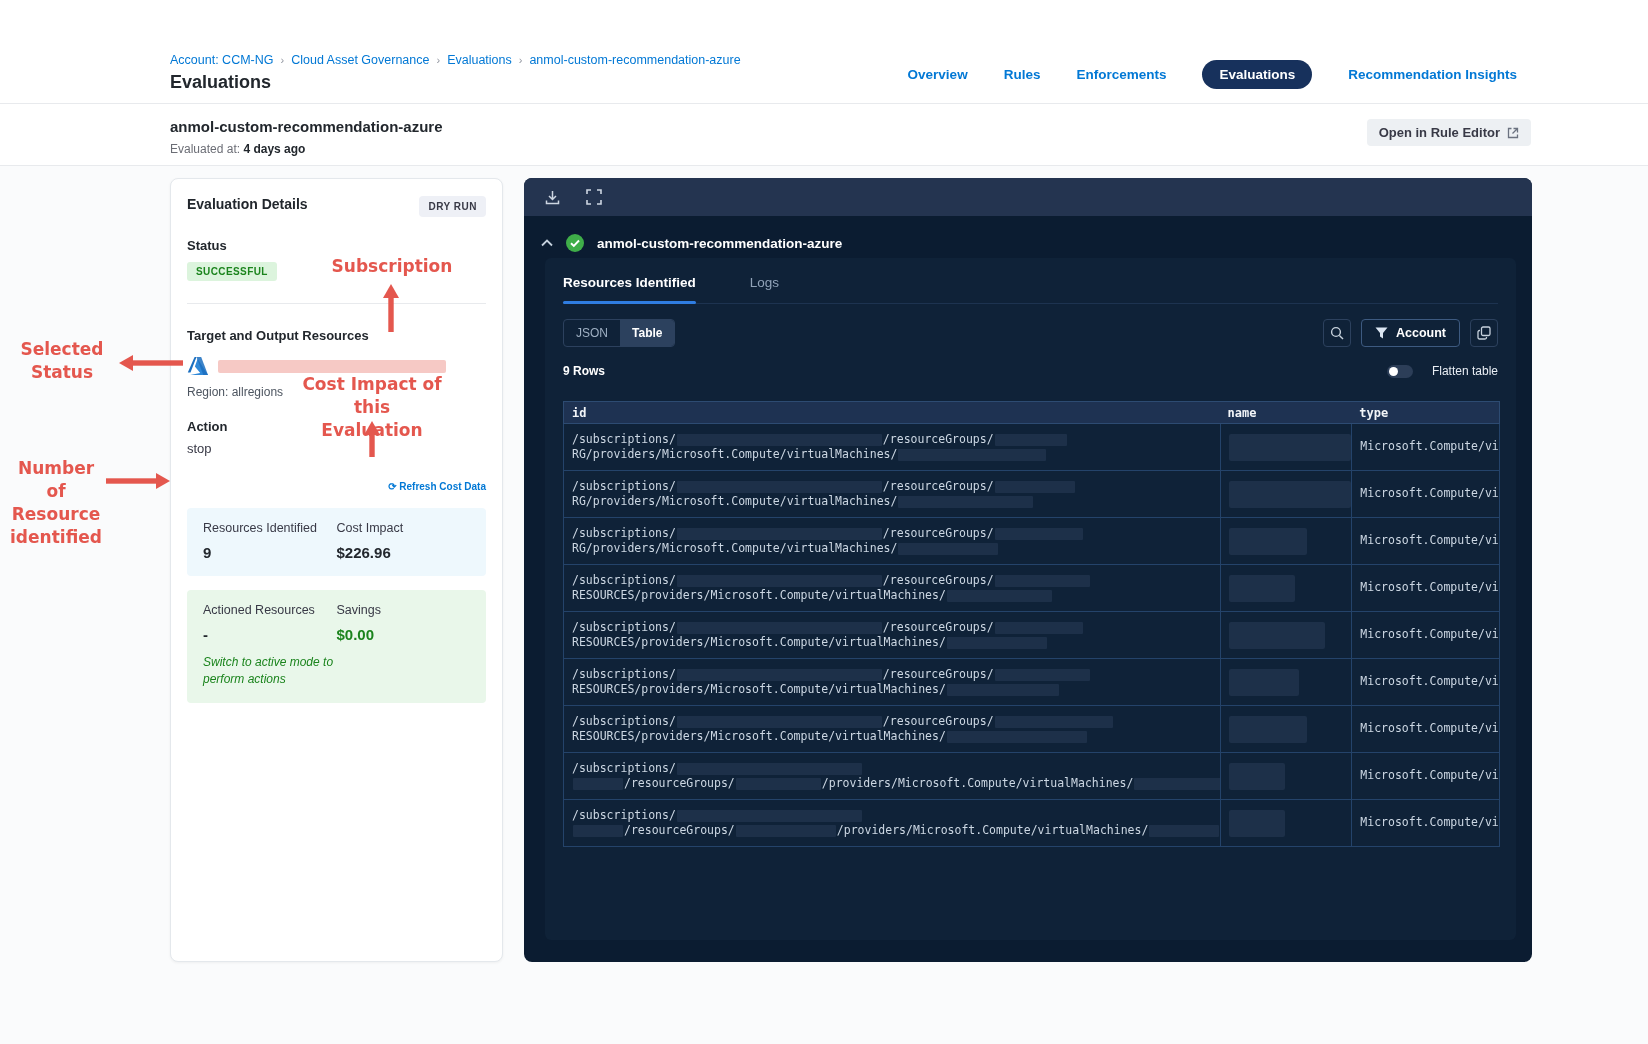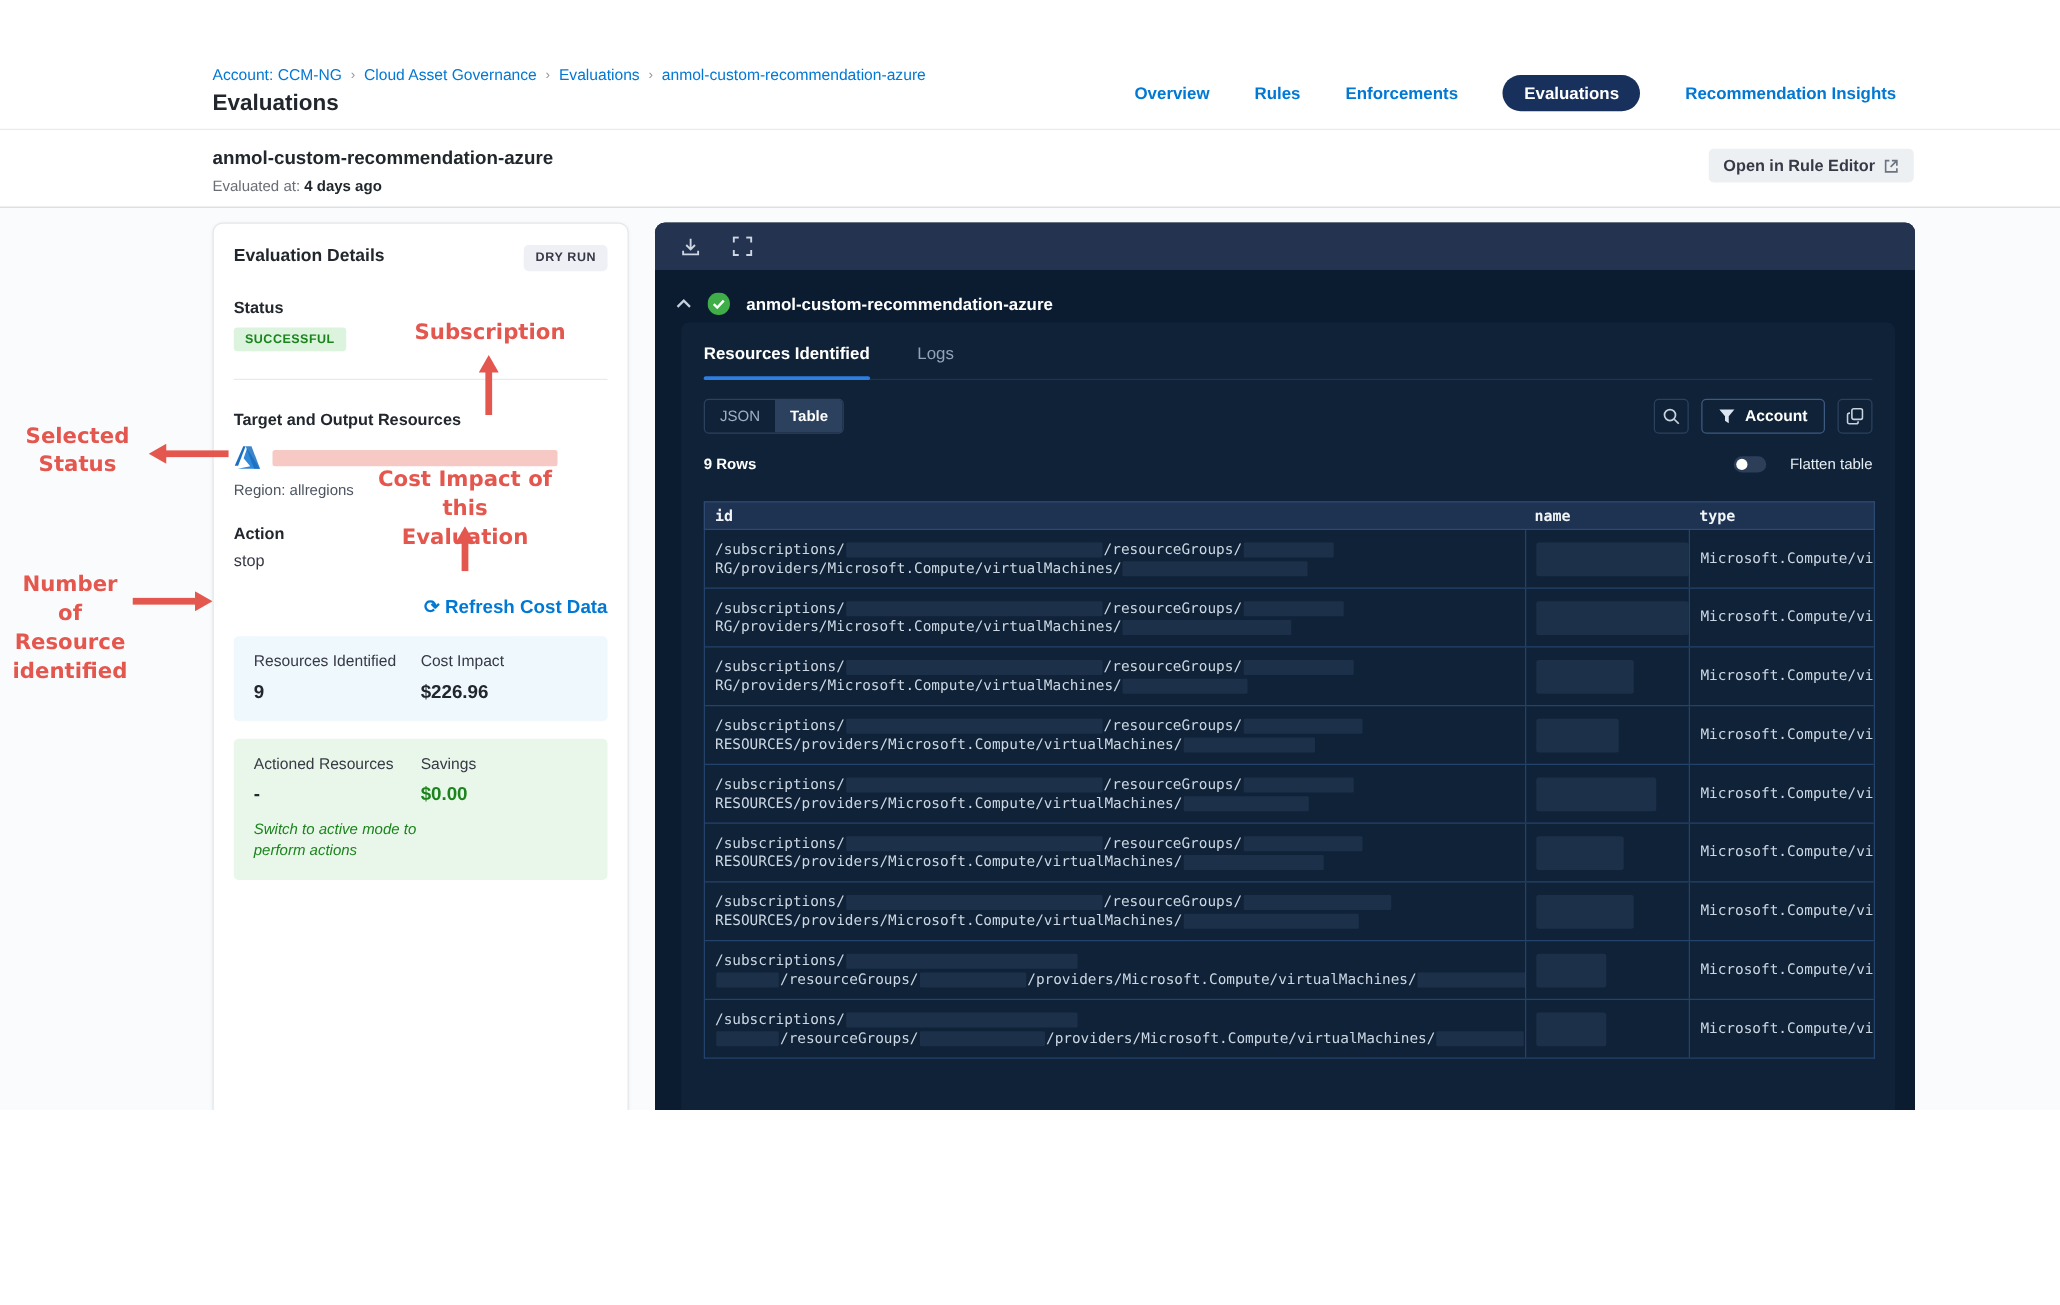--- a/index.html
+++ b/index.html
@@ -1,17 +1,17 @@
 <!DOCTYPE html>
 <html><head>
 <meta charset="utf-8">
 <style>
   * { margin:0; padding:0; box-sizing:border-box; }
   body { background:#ffffff; font-family:"Liberation Sans", sans-serif; }
-  .canvas { position:relative; width:1648px; height:888px; background:#4c1d95; overflow:hidden; }
+  .canvas { position:relative; width:1648px; height:1044px; background:#4c1d95; overflow:hidden; }
 
   
   .hdr { position:absolute; left:0; top:0; width:100%; height:104px; background:#fff; border-bottom:1px solid #e8eaed; }
   .breadcrumb { position:absolute; left:170px; top:53px; font-size:12.5px; color:#0278d5; display:flex; gap:7px; align-items:center; }
   .breadcrumb .sep { color:#9296a0; font-size:11px; }
   .breadcrumb a { color:#0278d5; text-decoration:none; cursor:pointer; }
   .page-title { position:absolute; left:170px; top:72px; font-size:18px; font-weight:bold; color:#22272d; }
   .nav-tabs { position:absolute; right:131px; top:60px; display:flex; align-items:center; gap:36px; }
   .nav-tab { color:#0278d5; font-size:13.5px; font-weight:bold; cursor:pointer; }
   .nav-tab.active { background:#17315c; color:#ffffff; padding:7px 17px; border-radius:16px; }
@@ -39,21 +39,21 @@
   .badge-success { display:inline-block; margin-top:9px; background:#dcf4dd; color:#1b841d; font-size:10px;
     font-weight:bold; letter-spacing:.4px; padding:4px 9px; border-radius:3px; }
   .card-divider { border:none; border-top:1px solid #e8eaed; margin-top:22px; }
   .target-label { margin-top:24px; }
   .azure-row { display:flex; align-items:center; gap:9px; margin-top:13px; }
   .redact-pink { width:228px; height:13px; background:#f6c9c5; border-radius:2px; }
   .region-text { margin-top:9px; font-size:12px; color:#4d5560; }
   .action-label { margin-top:20px; }
   .action-value { margin-top:7px; font-size:13px; color:#383946; }
   .refresh-row { margin-top:20px; text-align:right; }
-  .refresh-link { color:#0278d5; font-size:15px; font-weight:bold; cursor:pointer;margin-top:12px; }
+  .refresh-link { color:#0278d5; font-size:10px; font-weight:bold; cursor:pointer;margin-top:12px; }
   .stat-box { display:flex; margin-top:14px; border-radius:4px; padding:13px 16px 15px; }
   .stat-box.blue { background:#eef8fd; }
   .stat-box.green { background:#e9f7ea; flex-wrap:wrap; }
   .stat { width:50%; }
   .stat .s-label { font-size:12.5px; color:#383946; }
   .stat .s-value { margin-top:9px; font-size:15px; font-weight:bold; color:#22272d; }
   .stat .s-value.green-text { color:#1b841d; }
   .switch-note { width:100%; margin-top:11px; font-size:12px; font-style:italic; color:#1b841d; line-height:17px; max-width:165px; }
 
   
@@ -61,21 +61,21 @@
     border-radius:8px; overflow:hidden; }
   .dp-topbar { height:38px; background:#243450; display:flex; align-items:center; padding-left:20px; gap:25px; }
   .dp-iconbtn { background:none; border:none; cursor:pointer; display:flex; align-items:center; }
   .dp-titlerow { display:flex; align-items:center; gap:13px; padding:18px 0 0 17px; }
   .dp-title { color:#ffffff; font-size:13.5px; font-weight:bold; }
   .inner-card { position:absolute; left:21px; top:80px; width:971px; height:682px; background:#0f2238; border-radius:6px; }
   .tabs-row { margin:17px 18px 0; border-bottom:1px solid #1d3350; display:flex; gap:38px; }
   .rtab { position:relative; padding-bottom:13px; font-size:13.5px; cursor:pointer; }
   .rtab.active { color:#fff; font-weight:bold; }
   .rtab.active::after { content:""; position:absolute; left:0; right:0; bottom:-1px; height:3px; background:#2f7de1; border-radius:2px; }
-  .rtab.idle { color:#91a3b8; }
+  .rtab.idle { color:#91a3b8;margin-left:16px; }
   .controls-row { margin:15px 18px 0; display:flex; justify-content:space-between; align-items:center; }
   .seg-toggle { display:flex; border:1px solid #2c415e; border-radius:4px; overflow:hidden; }
   .seg { padding:6px 12px; font-size:12px; color:#9fb0c3; cursor:pointer; background:transparent; border:none;
     font-family:"Liberation Sans",sans-serif; }
   .seg.active { background:#2c415e; color:#fff; font-weight:bold; }
   .right-ctrls { display:flex; gap:10px; align-items:center; }
   .icon-btn { width:28px; height:28px; border:1px solid #2c415e; border-radius:4px; background:transparent;
     display:flex; align-items:center; justify-content:center; cursor:pointer; }
   .filter-btn { height:28px; border:1px solid #3d5a80; border-radius:4px; background:transparent; color:#fff;
     font-family:"Liberation Sans",sans-serif; font-size:12.5px; font-weight:bold; padding:0 13px;

